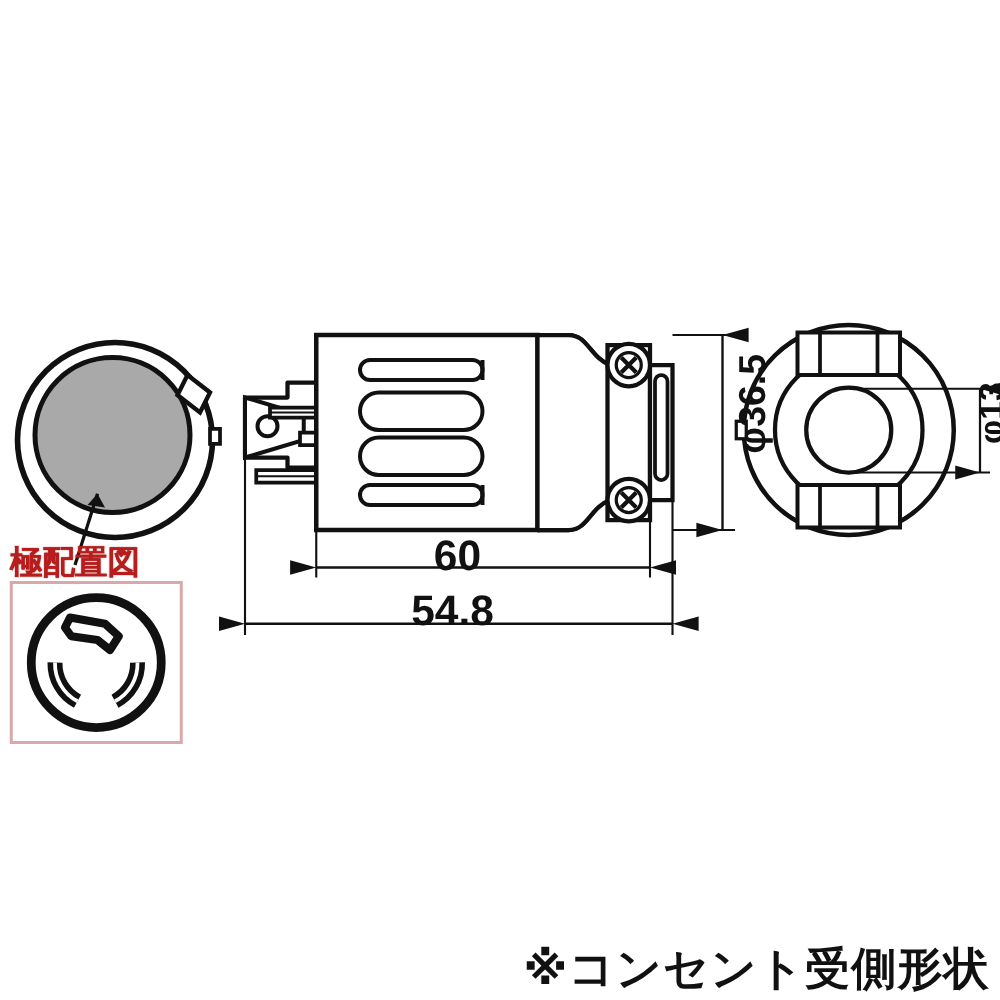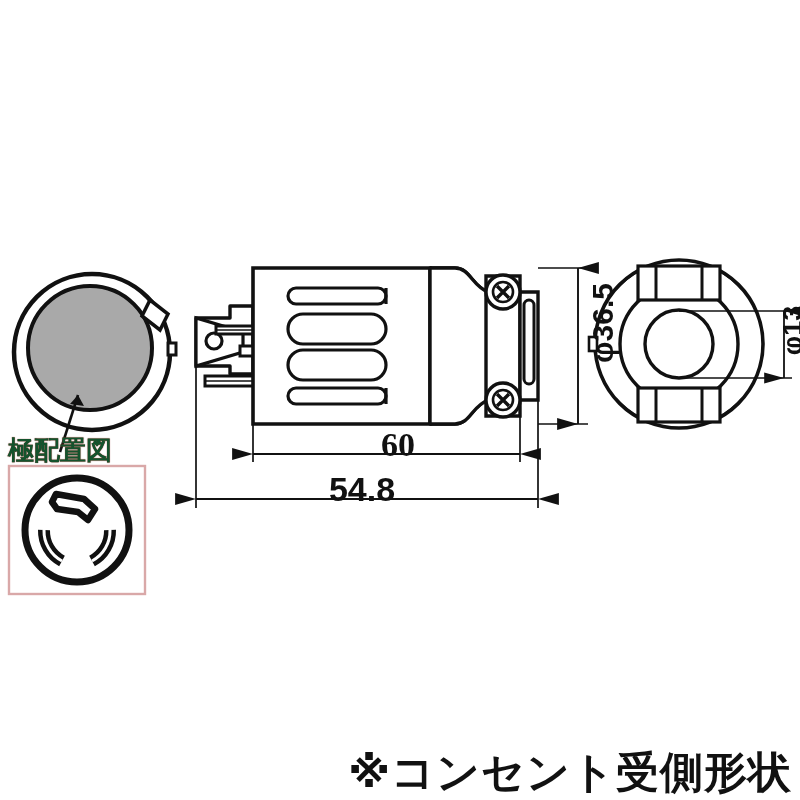--- a/index.html
+++ b/index.html
@@ -7,50 +7,50 @@
     width:800px;height:800px;overflow:hidden;
     font-family:"Liberation Sans","DejaVu Sans",sans-serif;
     color:#111;
   }
   #sheet{position:relative;width:800px;height:800px;background:#ffffff;}
   #sheet svg{position:absolute;left:0;top:0;}
 
   .cap-jp{
     position:absolute;
     right:8px; bottom:6px;
-    font-size:43px;
+    font-size:36px;
     font-weight:700;
     letter-spacing:1px;
     line-height:1;
     color:#111;
     white-space:nowrap;
     font-family:"DejaVu Sans","Liberation Sans",sans-serif;
   }
   .red-label{
     position:absolute;
     left:8px; top:437px;
     font-size:26px;
     font-weight:700;
     line-height:1;
-    color:#14532d;
+    color:#b91c1c;
     letter-spacing:0px;
     white-space:nowrap;
     font-family:"DejaVu Sans","Liberation Sans",sans-serif;
     text-shadow:0 0 1px #8e1b12;
   }
   .dim-text{
     position:absolute;
     font-size:34px;
     font-weight:700;
     line-height:1;
     color:#111;
     white-space:nowrap;
     font-family:"Liberation Sans","DejaVu Sans",sans-serif;
   }
-  #dim-60{ left:398px; top:428px; transform:translateX(-50%);font-family:Liberation Serif, serif; }
+  #dim-60{ left:366px; top:428px; transform:translateX(-50%); }
   #dim-775{ left:362px; top:472px; transform:translateX(-50%); }
   #dim-d365{
     left:563px; top:308px;
     font-size:30px;
     transform-origin:center center;
     transform:rotate(-90deg) translate(0,0);
   }
   #dim-d13{
     left:769px; top:317px;
     font-size:27px;

